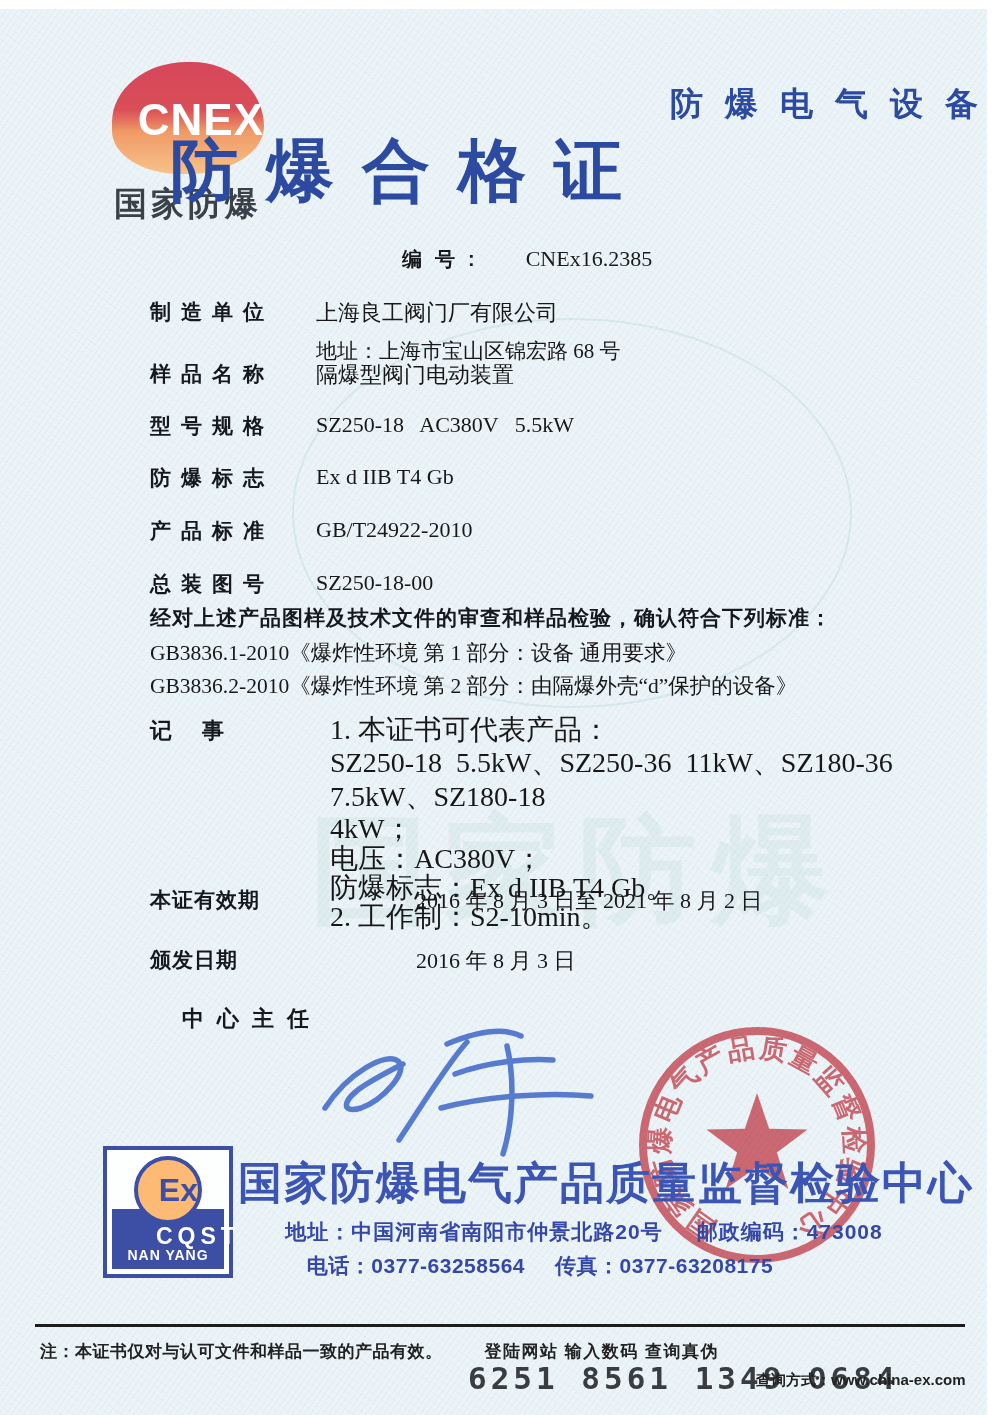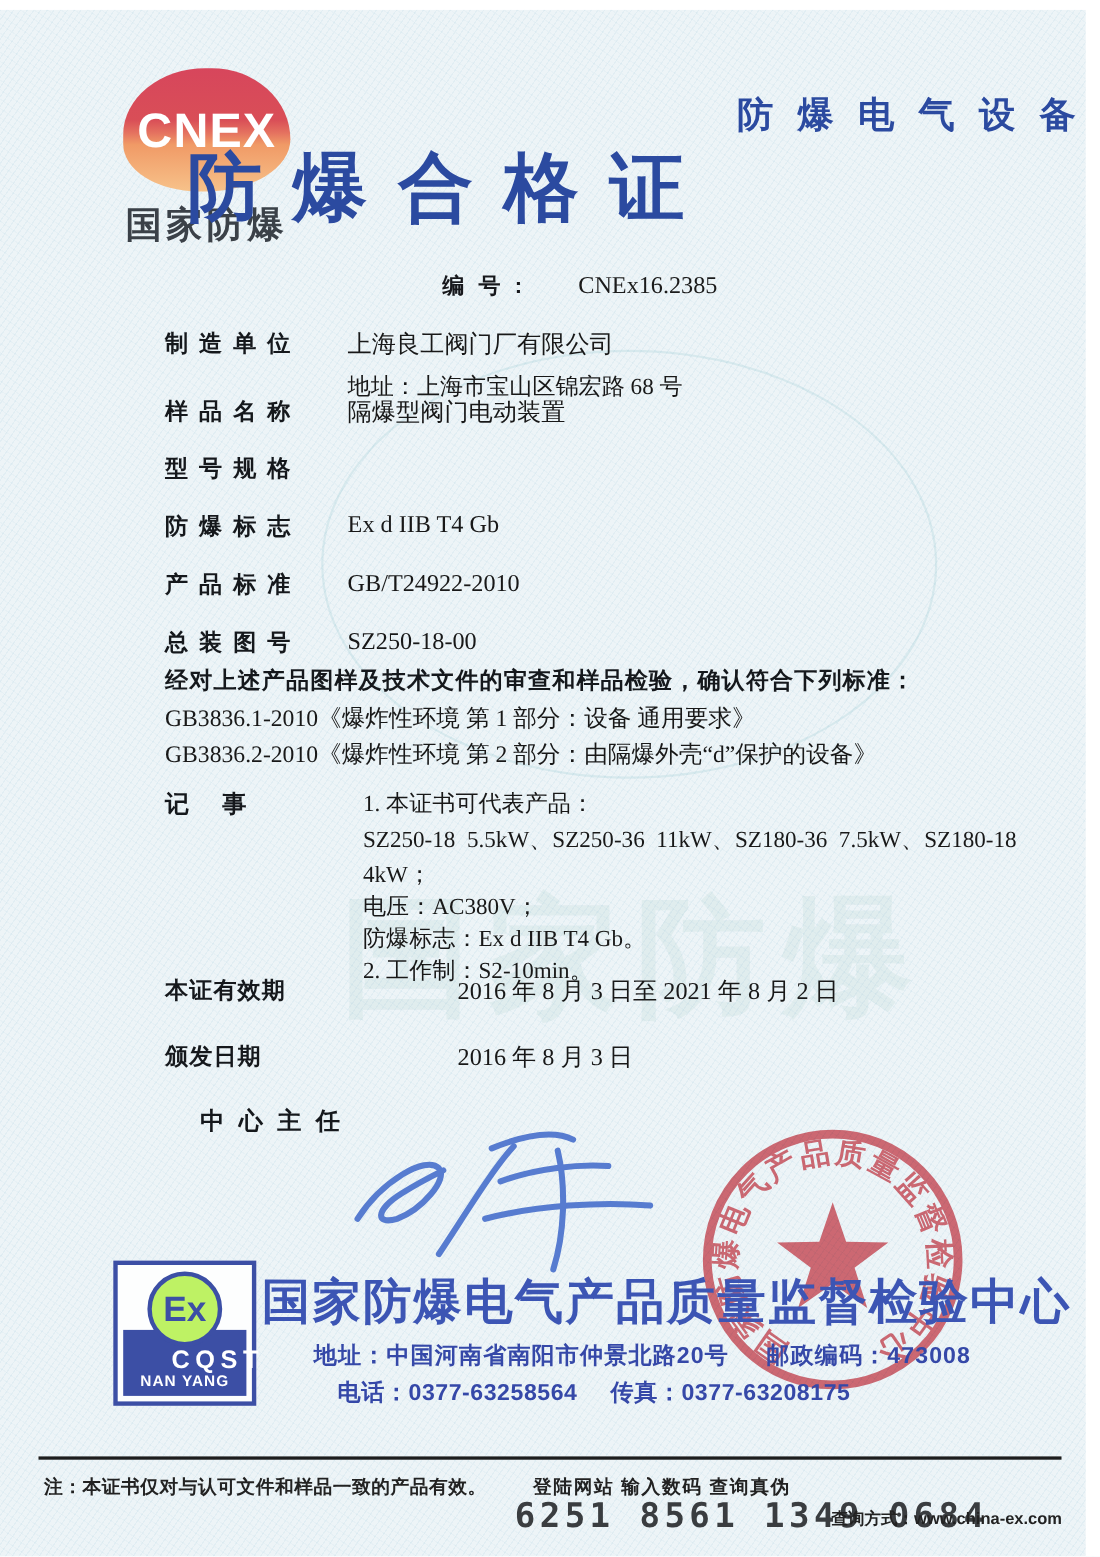--- a/index.html
+++ b/index.html
@@ -25,21 +25,21 @@
     position:absolute; left:310px; top:792px; font-size:118px; font-weight:700;
     letter-spacing:16px; color:rgba(120,175,165,0.10);
     font-family:"Liberation Sans", sans-serif; white-space:nowrap;
   }
 
   
   .logo-ellipse {
     position:absolute; left:112px; top:62px; width:152px; height:112px;
     background:linear-gradient(180deg,#d7465c 0%, #d94e57 42%, #e4705f 52%, #f09a66 62%, #f7c28a 100%);
     border-radius:51% 49% 53% 47% / 56% 60% 44% 40%;
-    display:flex; align-items:center; justify-content:center;
+    display:flex; align-items:center; justify-content:flex-end;
   }
   .logo-text {
     color:#ffffff; font-weight:700; font-size:44px; letter-spacing:1px;
     font-family:"Liberation Sans", sans-serif; margin-top:4px;
   }
   .logo-caption {
     position:absolute; left:92px; top:182px; width:192px; text-align:center;
     font-size:33px; font-weight:600; letter-spacing:4px; color:#3b4148;
   }
 
@@ -82,21 +82,21 @@
     margin-top:10px; line-height:23px;
   }
 
   
   .notes-label {
     position:absolute; left:150px; top:716px; font-size:22px; font-weight:600;
     letter-spacing:30px; color:#15181c;
   }
   .notes-body { position:absolute; left:330px; top:714px; width:600px; }
   .note-line {
-    font-family:"Liberation Serif", serif; font-size:21px; color:#181818;
+    font-family:"Liberation Serif", serif; font-size:28px; color:#181818;
     line-height:29px; white-space:pre-wrap;
   }
 
   .director-label {
     position:absolute; left:150px; top:1004px; font-size:22px; font-weight:600;
     letter-spacing:13px; color:#15181c;margin-left:32px;
   }
 
   
   .signature { position:absolute; left:295px; top:1012px; width:330px; height:165px; }
@@ -108,21 +108,21 @@
                font-family:"Liberation Sans", sans-serif; }
 
   
   .badge {
     position:absolute; left:103px; top:1146px; width:130px; height:132px;
     border:4px solid #3c4fa5; background:#fdfefe;
   }
   .badge-circle {
     position:absolute; left:50%; top:6px; transform:translateX(-50%);
     width:68px; height:68px; border:4px solid #3c4fa5; border-radius:50%;
-    background:#bef264; display:flex; align-items:center; justify-content:center; z-index:2;
+    background:#fdba74; display:flex; align-items:center; justify-content:flex-end; z-index:2;
   }
   .badge-ex { color:#3c4fa5; font-size:32px; font-weight:700; }
   .badge-block {
     position:absolute; left:5px; right:5px; bottom:5px; height:60px;
     background:#3c4fa5; color:#fff; text-align:center; z-index:1; padding-top:16px;
   }
   .badge-line1 { font-size:23px; font-weight:700; letter-spacing:5px; line-height:22px;margin-left:44px; }
   .badge-line2 { font-size:14px; font-weight:700; letter-spacing:1px; }
 
   .org-name {
@@ -184,20 +184,21 @@
     </div>
   </div>
 
   <div class="fr" style="top:360px;">
     <span class="fl">样品名称</span>
     <span class="fv">隔爆型阀门电动装置</span>
   </div>
 
   <div class="fr" style="top:412px;">
     <span class="fl">型号规格</span>
+    <span class="fv">SZ250-18   AC380V   5.5kW</span>
   </div>
 
   <div class="fr" style="top:464px;">
     <span class="fl">防爆标志</span>
     <span class="fv">Ex d IIB T4 Gb</span>
   </div>
 
   <div class="fr" style="top:517px;">
     <span class="fl">产品标准</span>
     <span class="fv">GB/T24922-2010</span>

